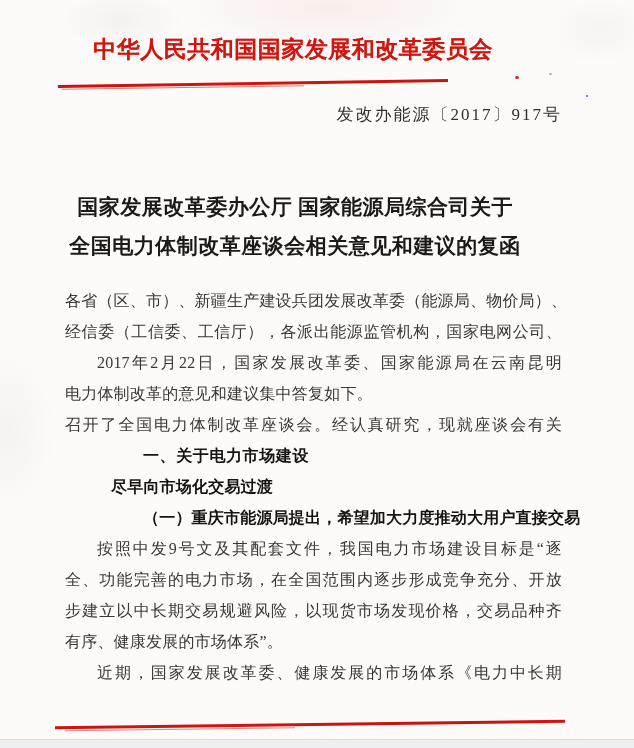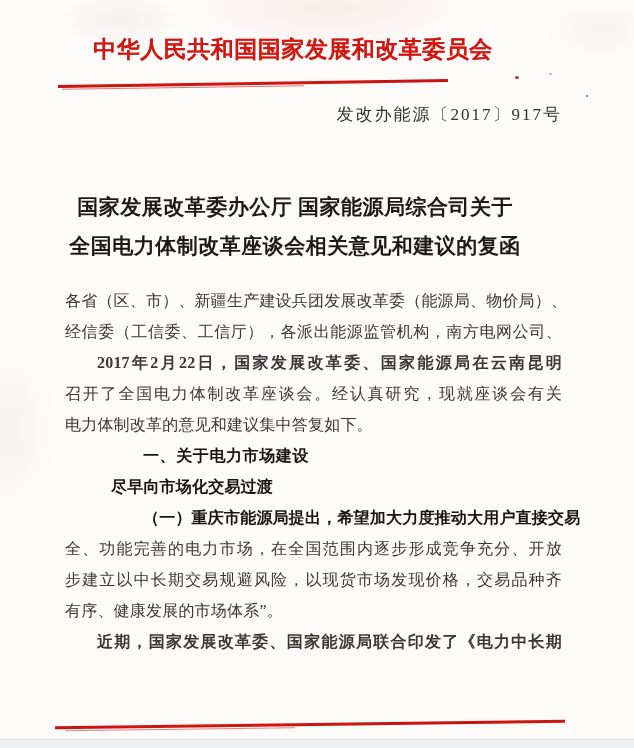--- a/index.html
+++ b/index.html
@@ -47,21 +47,21 @@
   }
   .doc-body{
     position:absolute;top:285px;left:65px;width:497px;
     font-size:16px;color:#3b3733;
   }
   .ln{
     height:31px;line-height:31px;white-space:nowrap;
     letter-spacing:0.2px;
   }
   .ln.j{text-align:justify;text-align-last:justify;}
-  .ln.ind{padding-left:32px;font-weight:bold;}
+  .ln.ind{padding-left:32px;}
   .ln.b{font-weight:700;color:#17140f;margin-left:46px;}
   .ln.hei{font-family:"Liberation Sans","DejaVu Sans",sans-serif;letter-spacing:0.6px;}
   .bottom-line{
     position:absolute;top:723px;left:55px;width:510px;height:3px;
     background:linear-gradient(to right,#cc140e,#d2150e 35%,#c6120d 80%,#d2150e);
     transform:rotate(-0.75deg);
   }
   .bottom-line::after{
     content:"";position:absolute;left:10px;top:4px;width:45%;height:1px;
     background:rgba(200,19,14,0.5);
@@ -86,31 +86,32 @@
 
   <div class="doc-number">发改办能源〔2017〕917号</div>
 
   <div class="doc-title">
     <div>国家发展改革委办公厅 国家能源局综合司关于</div>
     <div>全国电力体制改革座谈会相关意见和建议的复函</div>
   </div>
 
   <div class="doc-body">
       <div class="ln j">各省（区、市）、新疆生产建设兵团发展改革委（能源局、物价局）、</div>
-      <div class="ln j">经信委（工信委、工信厅），各派出能源监管机构，南方电网公司、</div>
+      <div class="ln j">经信委（工信委、工信厅），各派出能源监管机构，国家电网公司、</div>
       <div class="ln j ind">2017年2月22日，国家发展改革委、国家能源局在云南昆明</div>
+      <div class="ln">电力体制改革的意见和建议集中答复如下。</div>
       <div class="ln j">召开了全国电力体制改革座谈会。经认真研究，现就座谈会有关</div>
-      <div class="ln">电力体制改革的意见和建议集中答复如下。</div>
       <div class="ln ind b hei">一、关于电力市场建设</div>
       <div class="ln b">尽早向市场化交易过渡</div>
       <div class="ln j ind b">（一）重庆市能源局提出，希望加大力度推动大用户直接交易</div>
+      <div class="ln j ind">按照中发9号文及其配套文件，我国电力市场建设目标是“逐</div>
       <div class="ln j">全、功能完善的电力市场，在全国范围内逐步形成竞争充分、开放</div>
       <div class="ln j">步建立以中长期交易规避风险，以现货市场发现价格，交易品种齐</div>
       <div class="ln">有序、健康发展的市场体系”。</div>
-      <div class="ln j ind">近期，国家发展改革委、国家能源局联合印发了《电力中长期</div>
+      <div class="ln j ind">近期，国家发展改革委、健康发展的市场体系《电力中长期</div>
     </div>
 
   <div class="bottom-line"></div>
 
   <div class="speck speck-red-1"></div>
   <div class="speck speck-red-2"></div>
   <div class="speck speck-blue"></div>
 
   <div class="scan-edge"></div>
 

